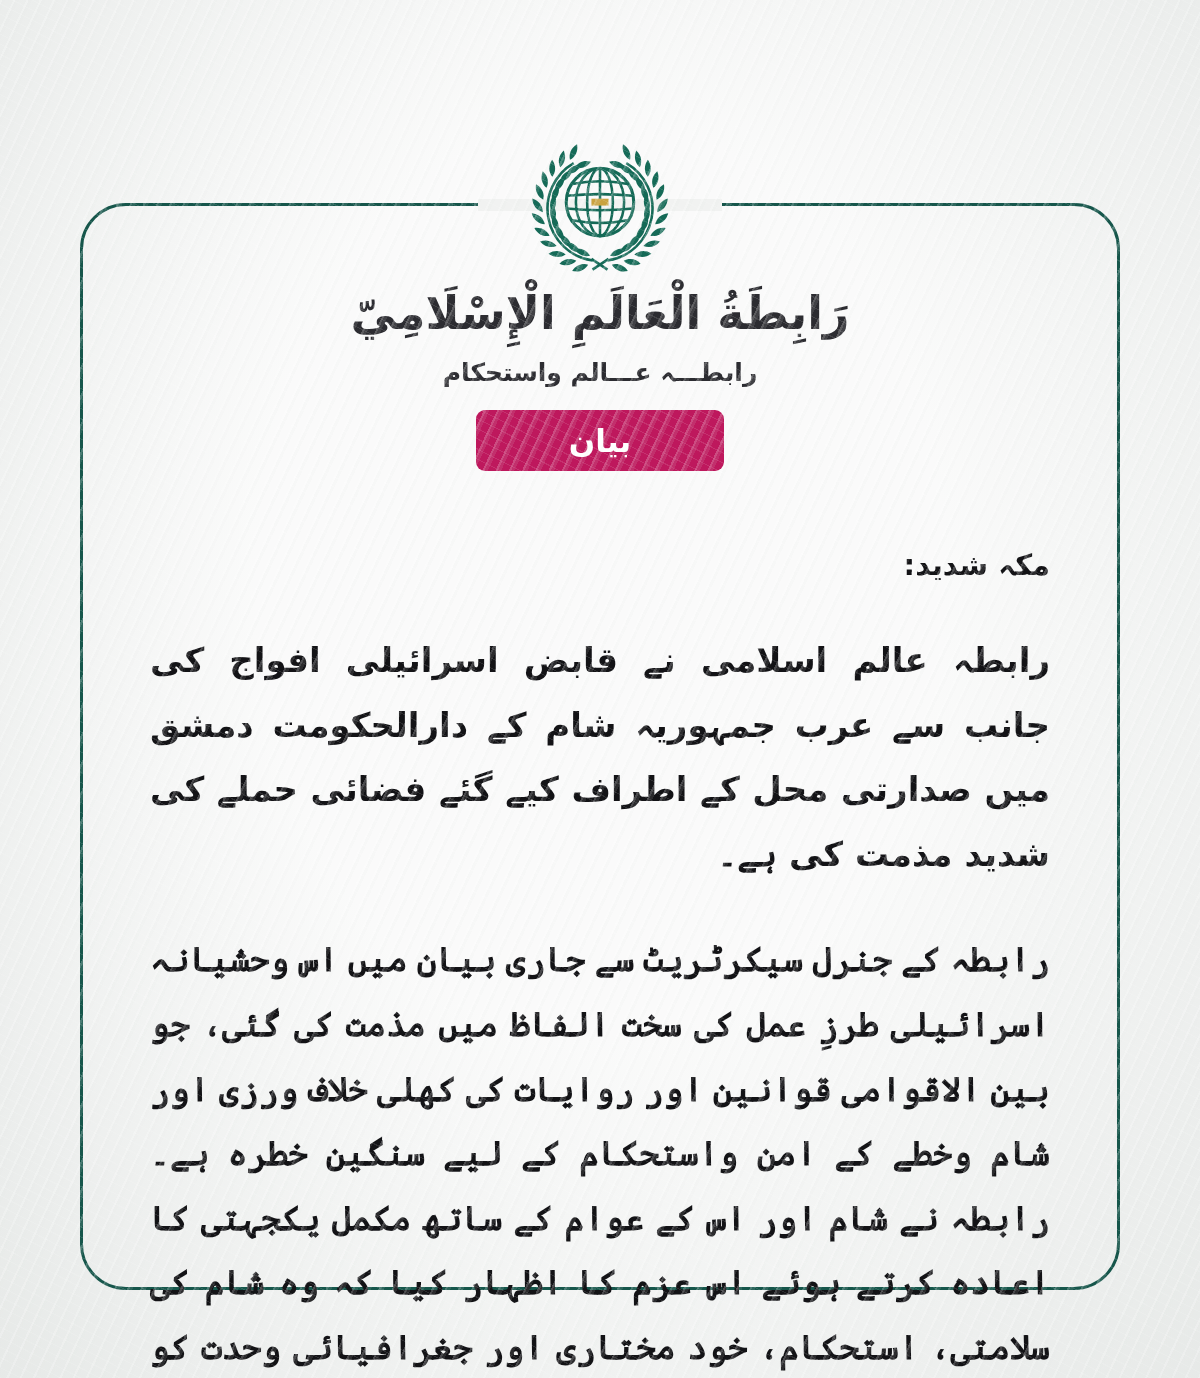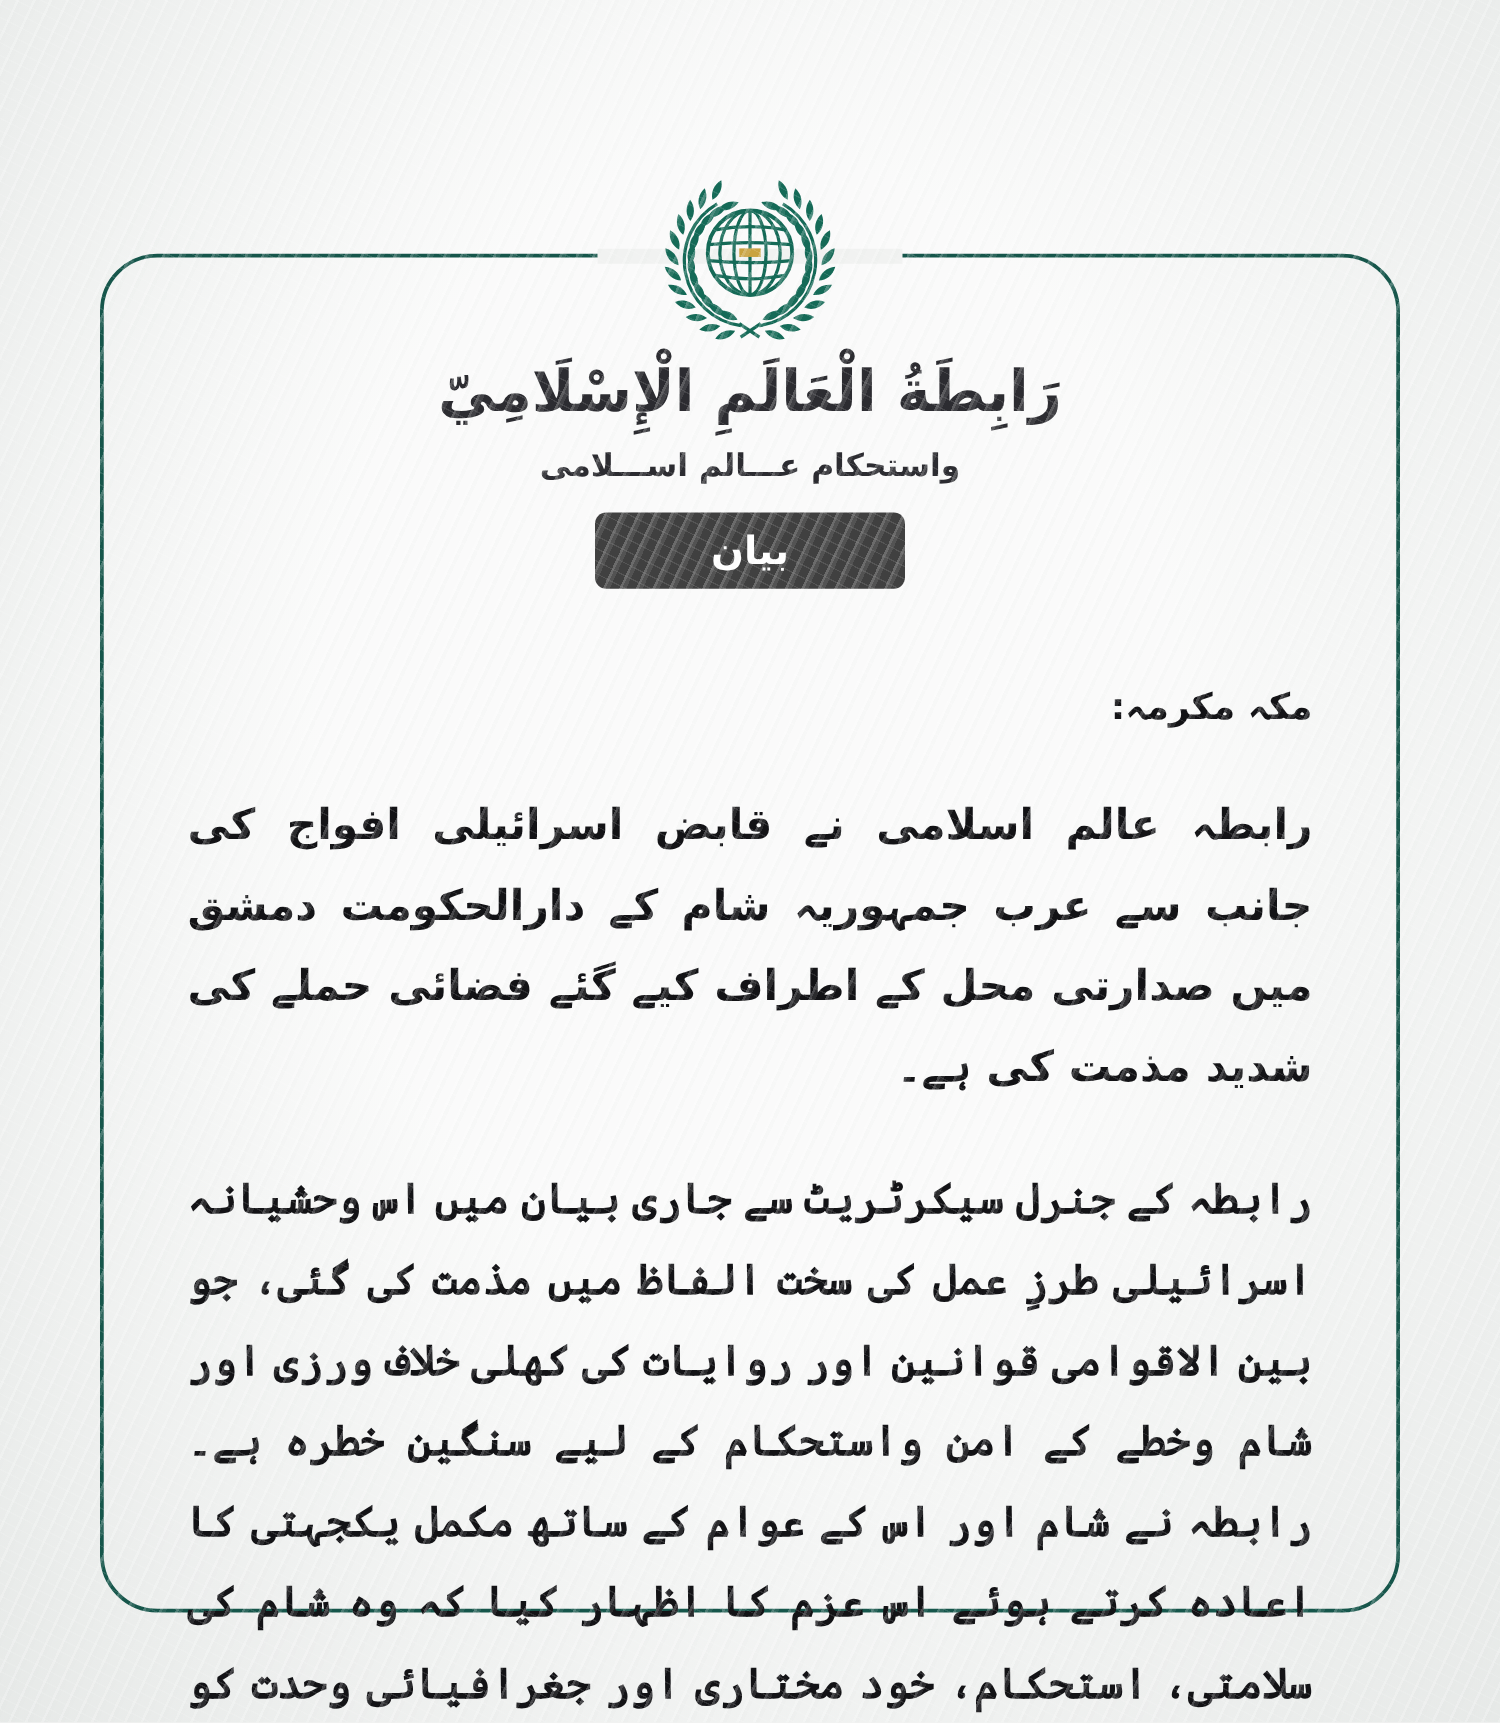--- a/index.html
+++ b/index.html
@@ -35,21 +35,21 @@
     font-size:46px;font-weight:bold;color:#2c2c31;direction:rtl;
     letter-spacing:0;line-height:1.35;
   }
   .org-urdu{
     position:absolute;top:358px;left:0;right:0;text-align:center;
     font-size:25px;font-weight:bold;color:#2c2c31;direction:rtl;
   }
   .banner{
     position:absolute;top:410px;left:50%;transform:translateX(-50%);
     width:248px;height:61px;border-radius:9px;
-    background:#404040;color:#ffffff;
+    background:#be185d;color:#ffffff;
     display:flex;align-items:center;justify-content:center;
     font-size:31px;font-weight:bold;direction:rtl;
   }
   .content{
     position:absolute;top:548px;right:150px;width:900px;
     direction:rtl;color:#131316;
   }
   .dateline{
     font-size:29px;font-weight:bold;margin:0 0 46px 0;
   }
@@ -129,25 +129,25 @@
     <line x1="70" y1="26.5" x2="70" y2="89.5"></line>
     <path d="M44 41 Q70 36 96 41"></path>
     <path d="M39 52 Q70 49 101 52"></path>
     <path d="M39 64 Q70 67 101 64"></path>
     <path d="M44 75 Q70 80 96 75"></path>
   </g>
   <rect id="kaaba-band" x="62" y="54.8" width="16" height="6.4" fill="#c9a23f"></rect>
 </svg>
 
 <div class="calligraphy">رَابِطَةُ الْعَالَمِ الْإِسْلَامِيّ</div>
-<div class="org-urdu">واستحکام عـــالم اســـلامی</div>
+<div class="org-urdu">رابطـــہ عـــالم واستحکام</div>
 
 <div class="banner">
   <span>بیان</span>
 </div>
 
 <div class="content">
-  <p class="dateline">مکہ مکرمہ:</p>
+  <p class="dateline">مکہ شدید:</p>
   <p class="para">رابطہ عالم اسلامی نے قابض اسرائیلی افواج کی جانب سے عرب جمہوریہ شام کے دارالحکومت دمشق میں صدارتی محل کے اطراف کیے گئے فضائی حملے کی شدید مذمت کی ہے۔</p>
   <p class="para last">رابطہ کے جنرل سیکرٹریٹ سے جاری بیان میں اس وحشیانہ اسرائیلی طرزِ عمل کی سخت الفاظ میں مذمت کی گئی، جو بین الاقوامی قوانین اور روایات کی کھلی خلاف ورزی اور شام وخطے کے امن واستحکام کے لیے سنگین خطرہ ہے۔ رابطہ نے شام اور اس کے عوام کے ساتھ مکمل یکجہتی کا اعادہ کرتے ہوئے اس عزم کا اظہار کیا کہ وہ شام کی سلامتی، استحکام، خود مختاری اور جغرافیائی وحدت کو درپیش ہر خطرے کے خلاف ان کے شانہ بشانہ کھڑا ہے۔</p>
 </div>
 
 <div class="texture"></div>
 
 </body></html>

